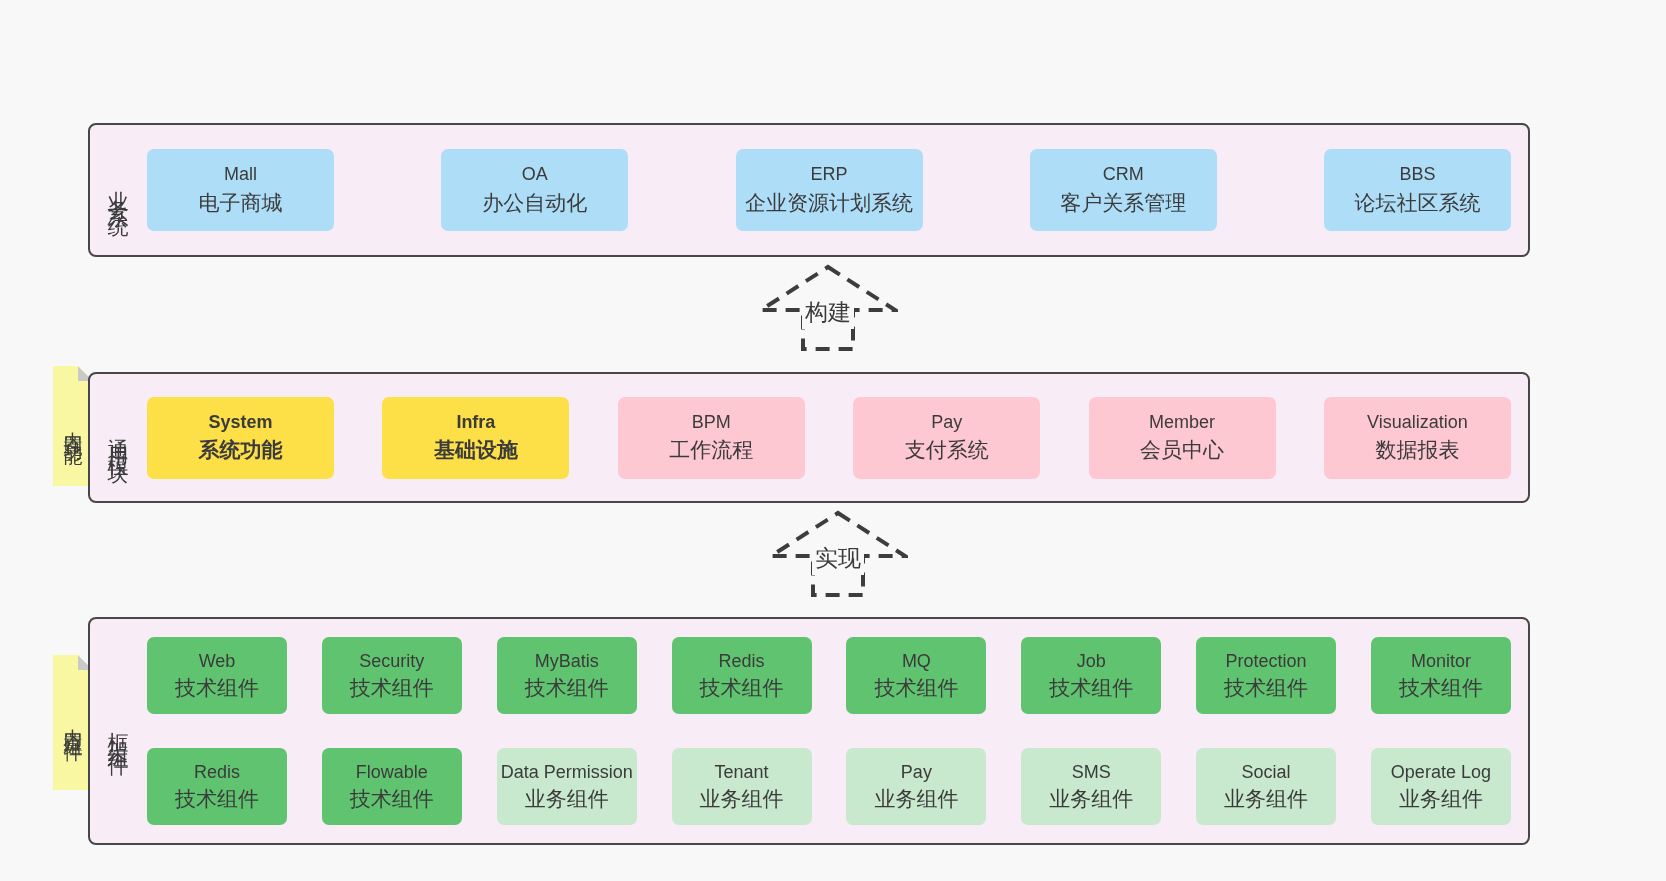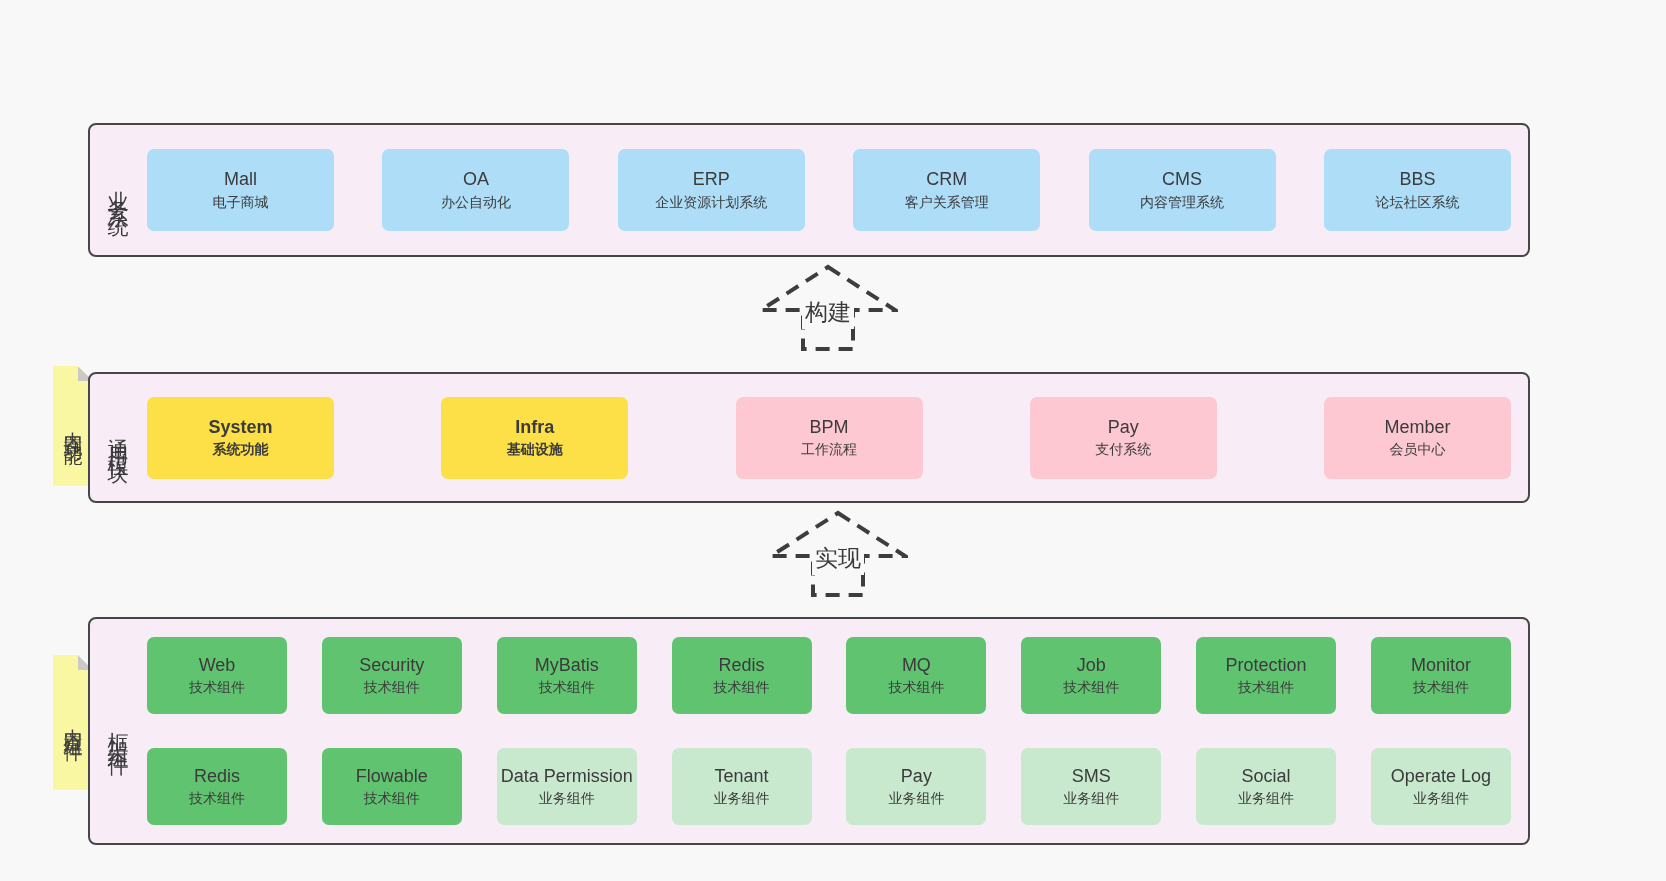--- a/index.html
+++ b/index.html
@@ -43,21 +43,21 @@
   }
   .layer3 .row{position:static;display:flex;justify-content:space-between;}
   
   .cell{
     width:187px;height:82px;border-radius:7px;
     display:flex;flex-direction:column;align-items:center;justify-content:center;
     text-align:center;color:#3b3b3b;
     line-height:1.42;
   }
   .cell-name{font-size:18px;}
-  .cell-desc{font-size:14px;}
+  .cell-desc{font-size:21px;}
   .blue{background:#aeddf8;}
   .red{background:#fde047;font-weight:bold;}
   .pink{background:#fdc8d1;}
   .green{background:#60c370;}
   .greenlight{background:#c8e9cd;}
   .layer3 .cell{width:140px;height:77px;line-height:1.32;}
   
   .arrow{position:absolute;width:140px;height:88px;z-index:1;}
   .arrow svg{position:absolute;left:0;top:0;}
   .arrow polygon{
@@ -107,24 +107,20 @@
       </div>
       <div class="cell blue">
         <div class="cell-name">ERP</div>
         <div class="cell-desc">企业资源计划系统</div>
       </div>
       <div class="cell blue">
         <div class="cell-name">CRM</div>
         <div class="cell-desc">客户关系管理</div>
       </div>
       <div class="cell blue">
-        <div class="cell-name">CMS</div>
-        <div class="cell-desc">内容管理系统</div>
-      </div>
-      <div class="cell blue">
         <div class="cell-name">BBS</div>
         <div class="cell-desc">论坛社区系统</div>
       </div>
     </div>
   </div>
 
   <div class="arrow" id="arrow-build">
     <svg viewBox="0 0 140 88" width="140" height="88">
       <polygon points="70,3 137,46 95,46 95,85 45,85 45,46 3,46"></polygon>
     </svg>
@@ -152,20 +148,24 @@
         <div class="cell-desc">工作流程</div>
       </div>
       <div class="cell pink">
         <div class="cell-name">Pay</div>
         <div class="cell-desc">支付系统</div>
       </div>
       <div class="cell pink">
         <div class="cell-name">Member</div>
         <div class="cell-desc">会员中心</div>
       </div>
+      <div class="cell pink">
+        <div class="cell-name">Visualization</div>
+        <div class="cell-desc">数据报表</div>
+      </div>
     </div>
   </div>
 
   <div class="arrow" id="arrow-implement">
     <svg viewBox="0 0 140 88" width="140" height="88">
       <polygon points="70,3 137,46 95,46 95,85 45,85 45,46 3,46"></polygon>
     </svg>
     <div class="arrow-label">实现</div>
   </div>
 

